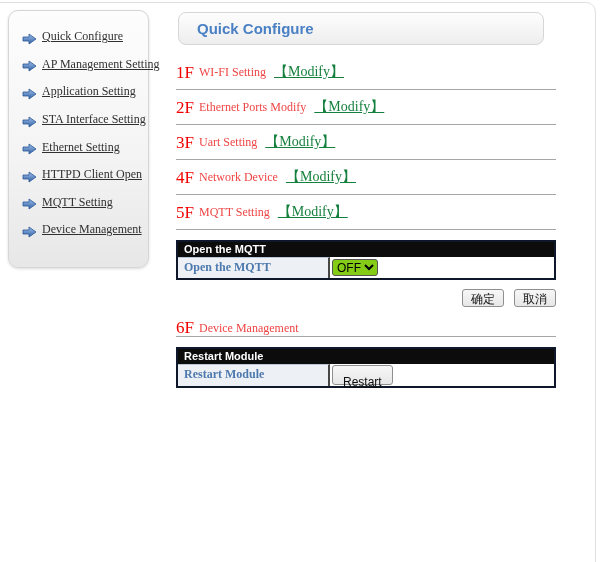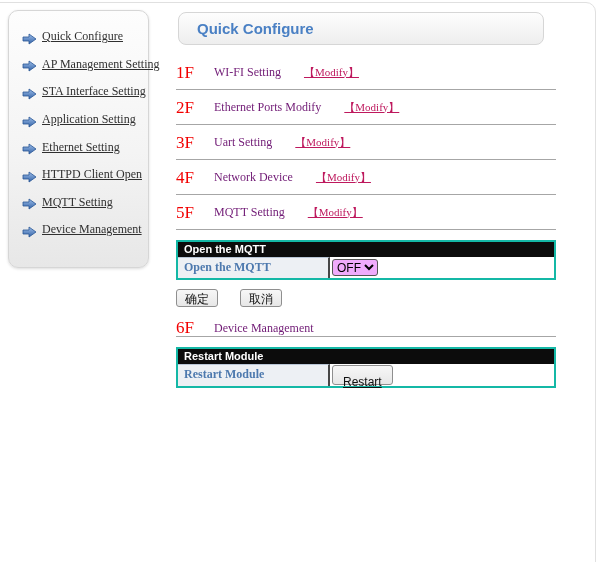--- a/index.html
+++ b/index.html
@@ -23,43 +23,43 @@
   .main-header { position:absolute; left:178px; top:12px; width:366px; height:33px;
                  background:linear-gradient(180deg,#fdfdfd,#eeeeee);
                  border:1px solid #d6d6d6; border-radius:8px;
                  display:flex; align-items:center; padding-left:18px; }
   .main-header .title { font-family:"Liberation Sans", sans-serif; font-weight:bold;
                         font-size:15px; color:#4a80c4; }
 
   
   .main-col { position:absolute; left:176px; top:55px; width:380px; }
 
-  .floor-row { display:flex; align-items:center; height:35px; border-bottom:1px solid #a6a6a6;gap:15px; }
+  .floor-row { display:flex; align-items:center; height:35px; border-bottom:1px solid #a6a6a6; }
   .floor-row.last { height:22px; margin-top:8px;align-items:flex-end; }
   .fnum   { color:#f20000; font-size:17px; line-height:1; }
-  .flabel { font-size:12px; color:#701a75; margin-left:5px; }
-  .fmodify{ font-size:11px; color:#be185d; text-decoration:underline; margin-left:8px; cursor:pointer; }
+  .flabel { font-size:12px; color:#ef4444; margin-left:5px; }
+  .fmodify{ font-size:14px; color:#15803d; text-decoration:underline; margin-left:8px; cursor:pointer; }
 
   
-  .cfg-table { border:2px solid #14b8a6; margin-top:10px; }
+  .cfg-table { border:2px solid #0f172a; margin-top:10px; }
   .cfg-thead { background:#0c0c0c; color:#ffffff; font-family:"Liberation Sans", sans-serif;
                font-weight:bold; font-size:11px; padding:2px 6px; height:15px; line-height:11px; }
   .cfg-trow  { display:flex; background:#ffffff; height:21px; }
   .cell-label { width:152px; flex:0 0 auto; background:#edf0f4; border-right:2px solid #474747;
                 color:#4d79ae; font-weight:bold; font-size:12px; padding:2px 6px;
                 border-top:1px solid #b9c6d6; }
   .cell-value { flex:1; display:flex; align-items:center; padding:1px 2px; }
 
   .mqtt-select { font-family:"Liberation Sans", sans-serif; font-size:12px; height:17px;
-                 border:1px solid #555; border-radius:3px; background:#f0abfc; }
+                 border:1px solid #555; border-radius:3px; background:#84cc16; }
 
   .btn { font-family:"Liberation Sans", sans-serif; font-size:12px; color:#111;
          background:linear-gradient(180deg,#f7f7f7,#e7e7e7);
          border:1px solid #8f8f8f; border-radius:3px; padding:1px 8px; height:18px; cursor:pointer; }
-  .btn-bar { display:flex; justify-content:flex-start; gap:22px; margin-top:9px; }
+  .btn-bar { display:flex; justify-content:flex-end; gap:10px; margin-top:9px; }
   .restart-btn { padding:9px 10px;text-decoration:underline; }
 </style>
 </head>
 <body>
 
 <div class="outer-frame"></div>
 
 <div class="sidebar">
   <svg width="0" height="0" style="position:absolute">
     <defs>
@@ -79,27 +79,27 @@
   <div class="side-item">
     <span class="arrow"><svg viewBox="0 0 15 12" width="15" height="12">
           <path d="M1 4h6V1l7 5-7 5V8H1z" fill="url(#ag)" stroke="#2a5796" stroke-width="0.8"></path>
         </svg></span>
     <a class="side-link">AP Management Setting</a>
   </div>
   <div class="side-item">
     <span class="arrow"><svg viewBox="0 0 15 12" width="15" height="12">
           <path d="M1 4h6V1l7 5-7 5V8H1z" fill="url(#ag)" stroke="#2a5796" stroke-width="0.8"></path>
         </svg></span>
-    <a class="side-link">STA Interface Setting</a>
+    <a class="side-link">Application Setting</a>
   </div>
   <div class="side-item">
     <span class="arrow"><svg viewBox="0 0 15 12" width="15" height="12">
           <path d="M1 4h6V1l7 5-7 5V8H1z" fill="url(#ag)" stroke="#2a5796" stroke-width="0.8"></path>
         </svg></span>
-    <a class="side-link">Application Setting</a>
+    <a class="side-link">STA Interface Setting</a>
   </div>
   <div class="side-item">
     <span class="arrow"><svg viewBox="0 0 15 12" width="15" height="12">
           <path d="M1 4h6V1l7 5-7 5V8H1z" fill="url(#ag)" stroke="#2a5796" stroke-width="0.8"></path>
         </svg></span>
     <a class="side-link">Ethernet Setting</a>
   </div>
   <div class="side-item">
     <span class="arrow"><svg viewBox="0 0 15 12" width="15" height="12">
           <path d="M1 4h6V1l7 5-7 5V8H1z" fill="url(#ag)" stroke="#2a5796" stroke-width="0.8"></path>

